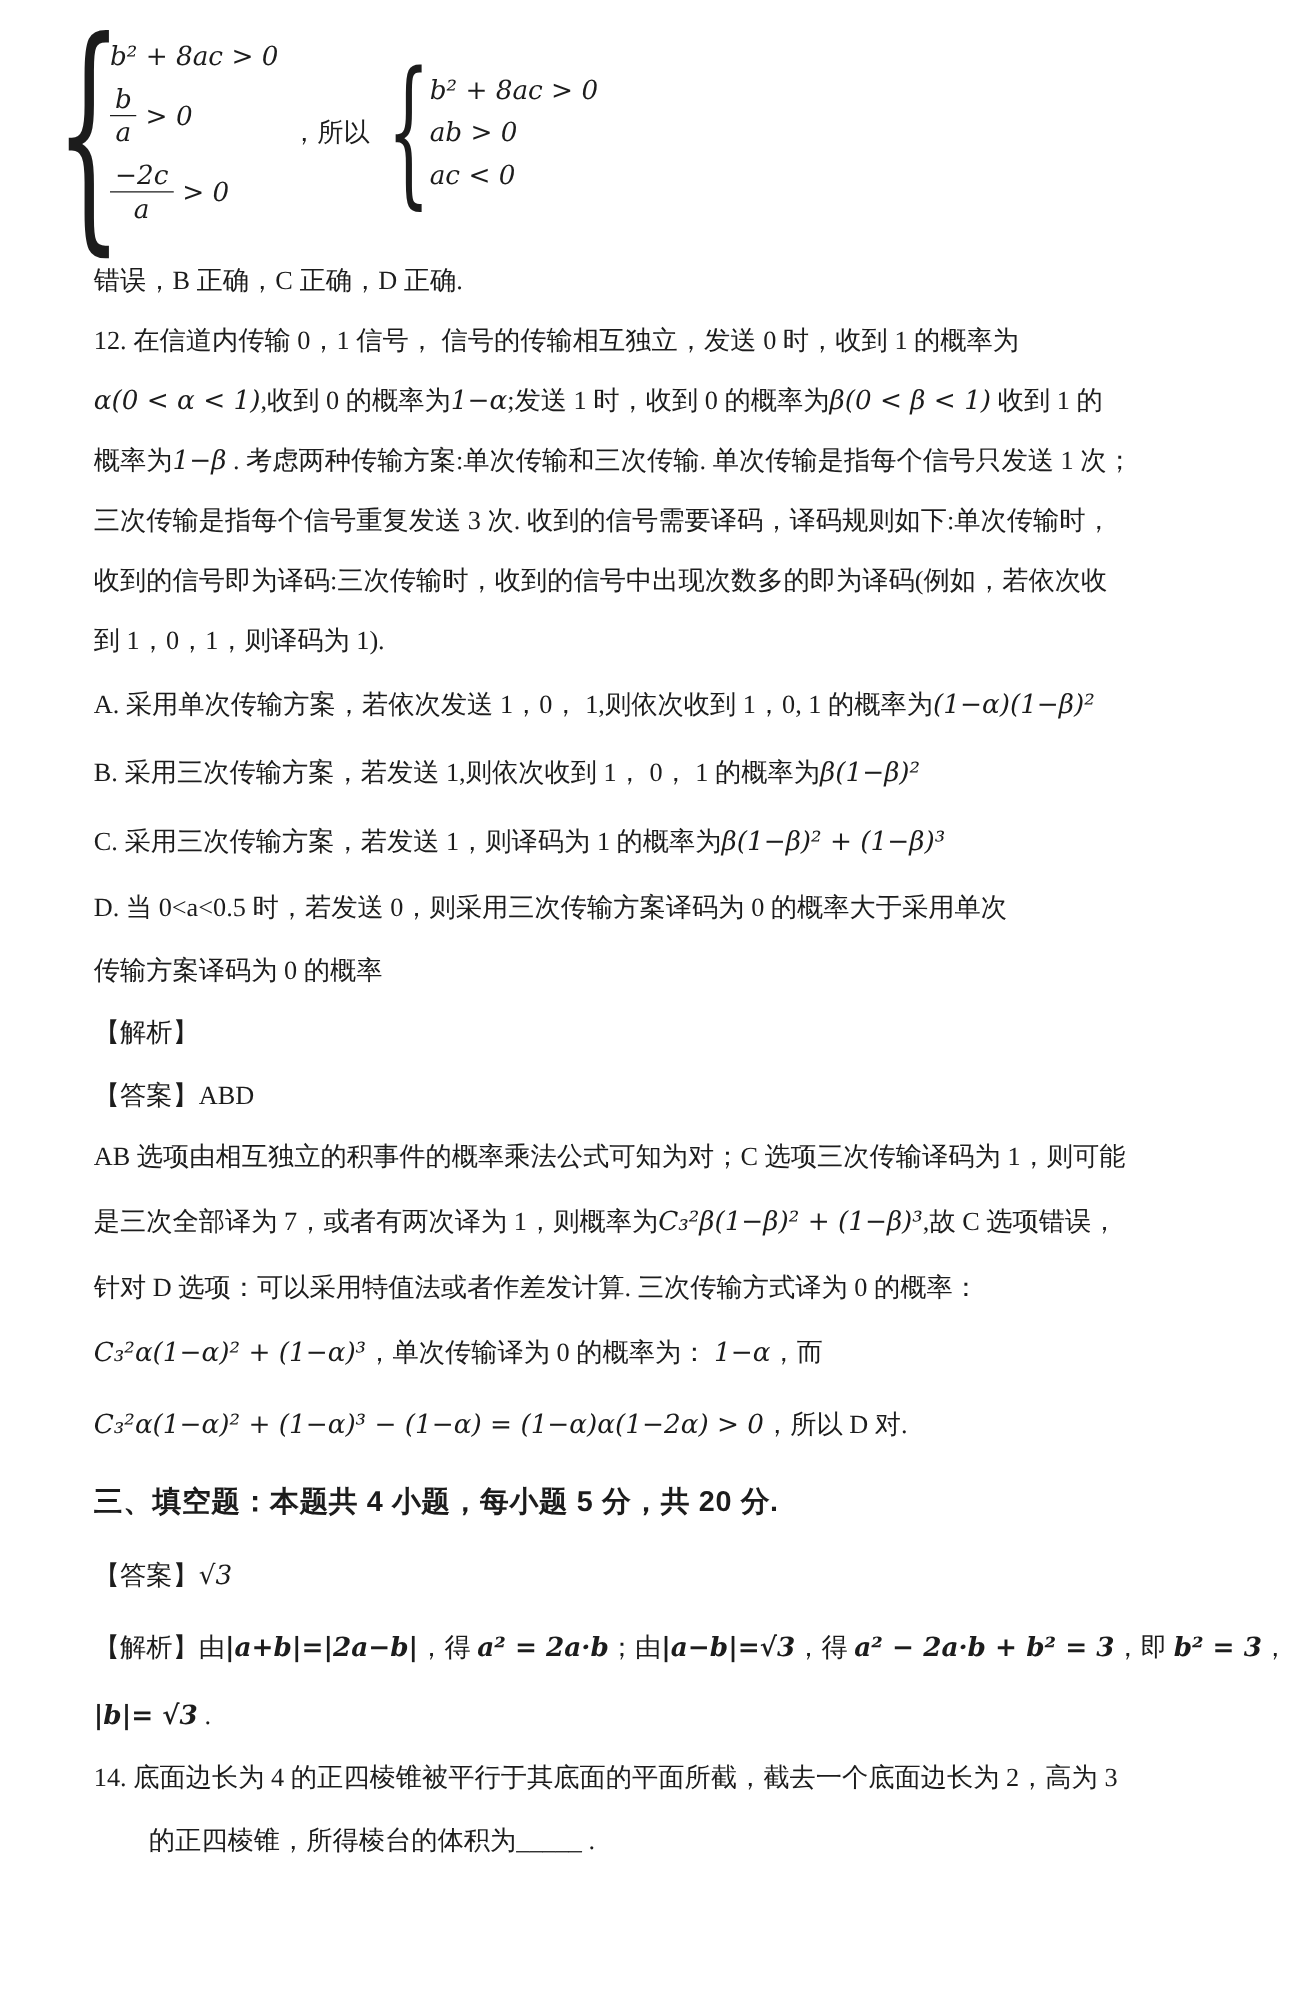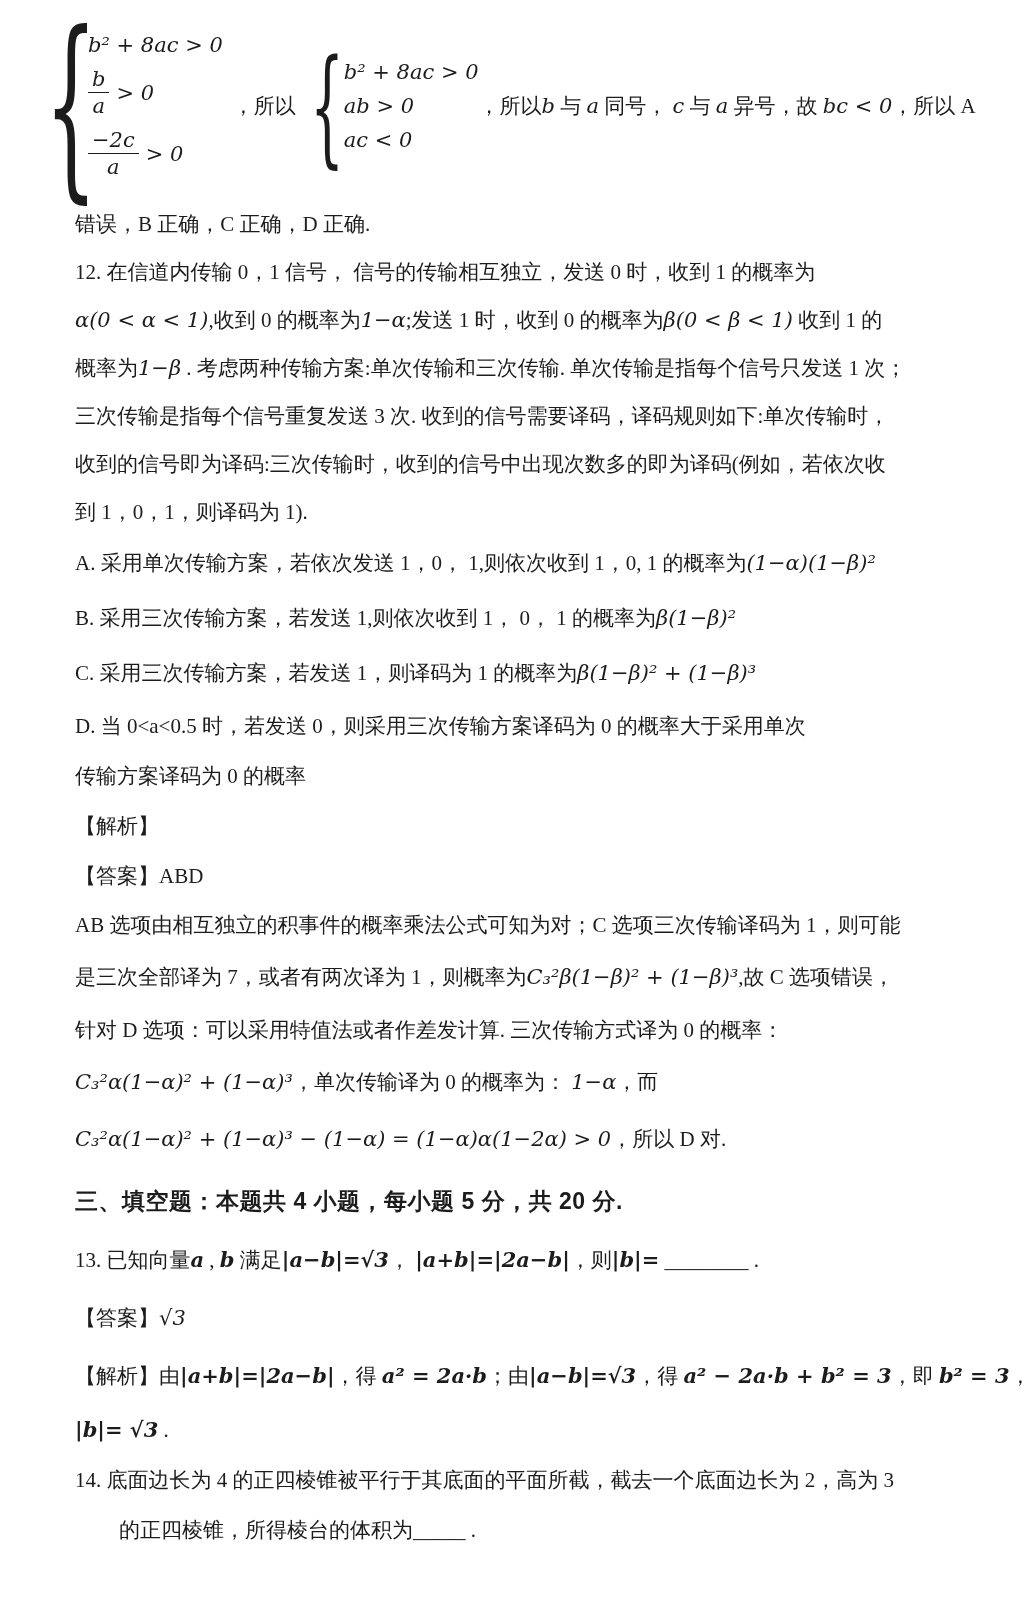--- a/index.html
+++ b/index.html
@@ -64,21 +64,20 @@
     </div>
     <span class="midtxt">，所以</span>
     <div class="sys">
       <span class="brace b2">{</span>
       <div class="sysrows">
         <div class="srow mi">b² + 8ac &gt; 0</div>
         <div class="srow mi">ab &gt; 0</div>
         <div class="srow mi">ac &lt; 0</div>
       </div>
     </div>
-    <span class="tail"><span class="cn">，所以</span><span class="mi">b</span><span class="cn"> 与 </span><span class="mi">a</span><span class="cn"> 同号， </span><span class="mi">c</span><span class="cn"> 与 </span><span class="mi">a</span><span class="cn"> 异号，故 </span><span class="mi">bc &lt; 0</span><span class="cn">，所以 A</span></span>
   </div>
 
   <div class="line"><span class="cn">错误，B 正确，C 正确，D 正确.</span></div>
 
   <div class="line"><span class="cn">12. 在信道内传输 0，1 信号， 信号的传输相互独立，发送 0 时，收到 1 的概率为</span></div>
   <div class="line"><span class="mi">α(0 &lt; α &lt; 1)</span><span class="cn">,收到 0 的概率为</span><span class="mi">1−α</span><span class="cn">;发送 1 时，收到 0 的概率为</span><span class="mi">β(0 &lt; β &lt; 1)</span><span class="cn"> 收到 1 的</span></div>
   <div class="line"><span class="cn">概率为</span><span class="mi">1−β</span><span class="cn"> . 考虑两种传输方案:单次传输和三次传输. 单次传输是指每个信号只发送 1 次；</span></div>
   <div class="line"><span class="cn">三次传输是指每个信号重复发送 3 次. 收到的信号需要译码，译码规则如下:单次传输时，</span></div>
   <div class="line"><span class="cn">收到的信号即为译码:三次传输时，收到的信号中出现次数多的即为译码(例如，若依次收</span></div>
   <div class="line"><span class="cn">到 1，0，1，则译码为 1).</span></div>
@@ -96,21 +95,20 @@
     <span>【答案】</span><span>ABD</span>
   </div>
   <div class="line"><span class="cn">AB 选项由相互独立的积事件的概率乘法公式可知为对；C 选项三次传输译码为 1，则可能</span></div>
   <div class="line formula"><span class="cn">是三次全部译为 7，或者有两次译为 1，则概率为</span><span class="mi">C₃²β(1−β)² + (1−β)³</span><span class="cn">,故 C 选项错误，</span></div>
   <div class="line"><span class="cn">针对 D 选项：可以采用特值法或者作差发计算. 三次传输方式译为 0 的概率：</span></div>
   <div class="line formula"><span class="mi">C₃²α(1−α)² + (1−α)³</span><span class="cn">，单次传输译为 0 的概率为： </span><span class="mi">1−α</span><span class="cn">，而</span></div>
   <div class="line formula"><span class="mi">C₃²α(1−α)² + (1−α)³ − (1−α) = (1−α)α(1−2α) &gt; 0</span><span class="cn">，所以 D 对.</span></div>
 
   <div class="line heading-line"><span class="hd">三、填空题：本题共 4 小题，每小题 5 分，共 20 分.</span></div>
 
-  <div class="line q13line"><span class="cn">13. 已知向量</span><span class="mb">a</span><span class="cn"> , </span><span class="mb">b</span><span class="cn"> 满足</span><span class="mb">|a−b|=√3</span><span class="cn">， </span><span class="mb">|a+b|=|2a−b|</span><span class="cn">，则</span><span class="mb">|b|=</span><span class="cn"> ________ .</span></div>
   <div class="line q13line">
     <span>【答案】</span><span><span class="mi">√3</span></span>
   </div>
   <div class="line q13line"><span class="cn">【解析】由</span><span class="mb">|a+b|=|2a−b|</span><span class="cn">，得 </span><span class="mb">a² = 2a·b</span><span class="cn">；由</span><span class="mb">|a−b|=√3</span><span class="cn">，得 </span><span class="mb">a² − 2a·b + b² = 3</span><span class="cn">，即 </span><span class="mb">b² = 3</span><span class="cn">，</span></div>
   <div class="line ansline"><span class="mb">|b|= √3</span><span class="cn"> .</span></div>
 
   <div class="line ansline"><span class="cn">14. 底面边长为 4 的正四棱锥被平行于其底面的平面所截，截去一个底面边长为 2，高为 3</span></div>
   <div class="line ansline q14ind"><span class="cn">的正四棱锥，所得棱台的体积为</span><span class="cn">_____ .</span></div>
 
 </div>

